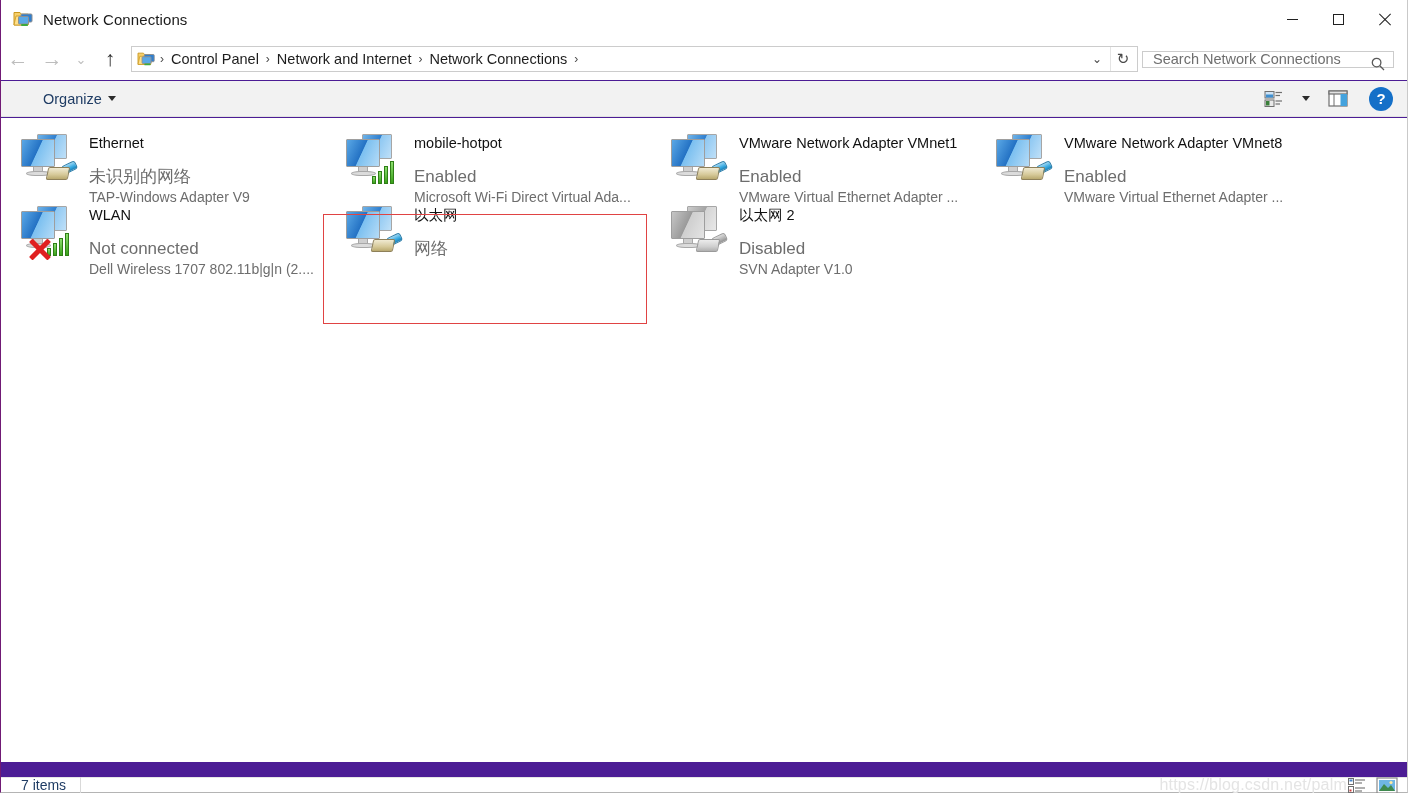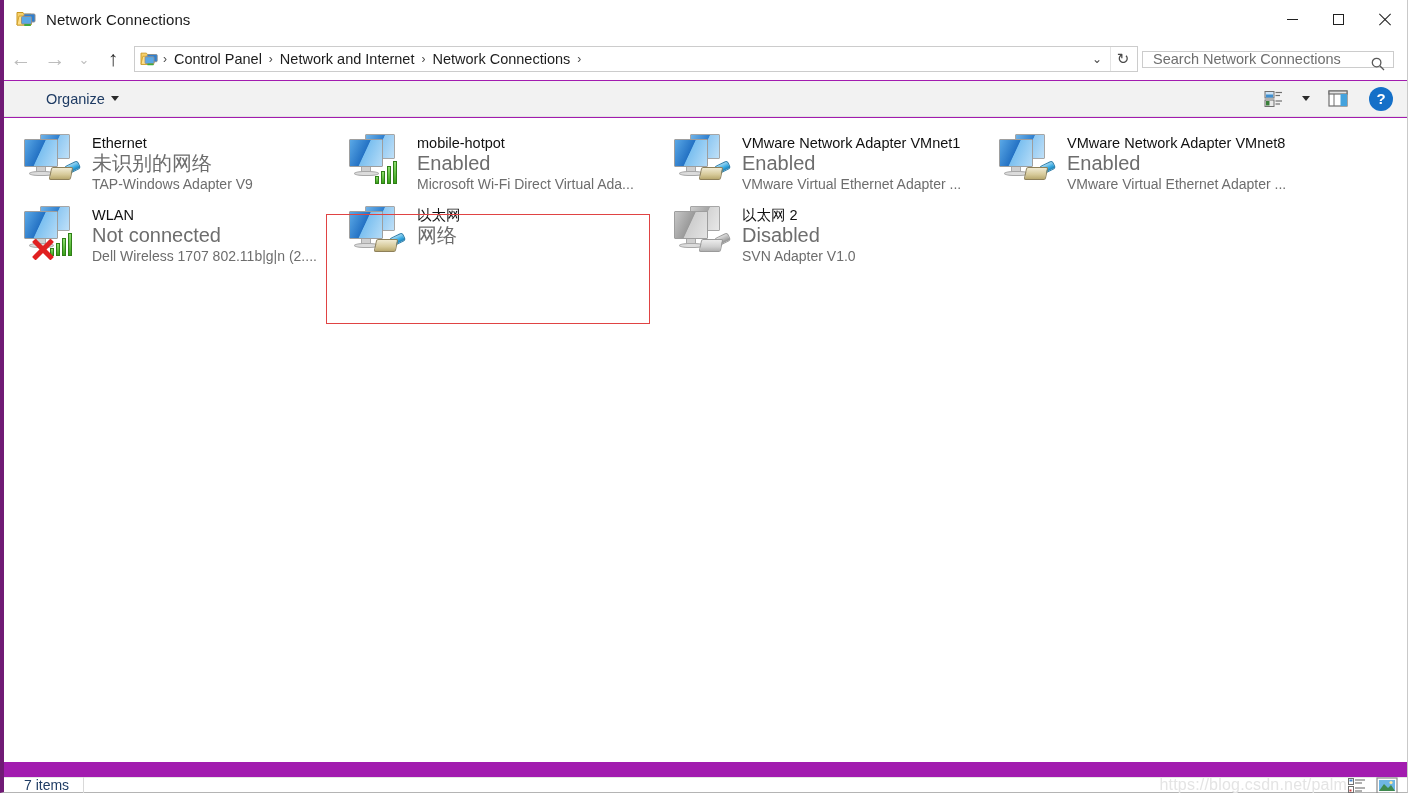--- a/index.html
+++ b/index.html
@@ -9,22 +9,22 @@
     overflow: hidden;
     background: #ffffff;
     font-family: "Liberation Sans", sans-serif;
     -webkit-font-smoothing: antialiased;
   }
 
   
   #window {
     position: relative;
     width: 1408px; height: 793px;
-    background: #a21caf;
-    border-left: 4px solid #701a75;
+    background: #4c1d95;
+    border-left: 1px solid #701a75;
     border-right: 1px solid #c9c9c9;
     border-bottom: 1px solid #b4b4b4;
   }
 
   
   #titlebar {
     position: absolute; left: 0; top: 0;
     width: 100%; height: 38px;
     background: #ffffff;
     display: flex; align-items: center;
@@ -186,22 +186,22 @@
     position: relative;
     width: 64px; height: 60px; flex: none;
     margin-right: 8px;
   }
   .conn-text { padding-top: 4px; overflow: hidden; }
   .conn-name {
     font-size: 14.5px; color: #111111;
     white-space: nowrap; line-height: 19px;
   }
   .conn-status {
-    font-size: 20px; color: #6d6d6d;
-    white-space: nowrap; line-height: 21px;
+    font-size: 17px; color: #6d6d6d;
+    white-space: nowrap; line-height: 21px; margin-top: 13px;
   }
   .conn-device {
     font-size: 14px; color: #6d6d6d;
     white-space: nowrap; line-height: 21px;
     max-width: 248px; text-overflow: ellipsis; overflow: hidden;
   }
 
   
   .mon { position: absolute; }
   .mon-back {

